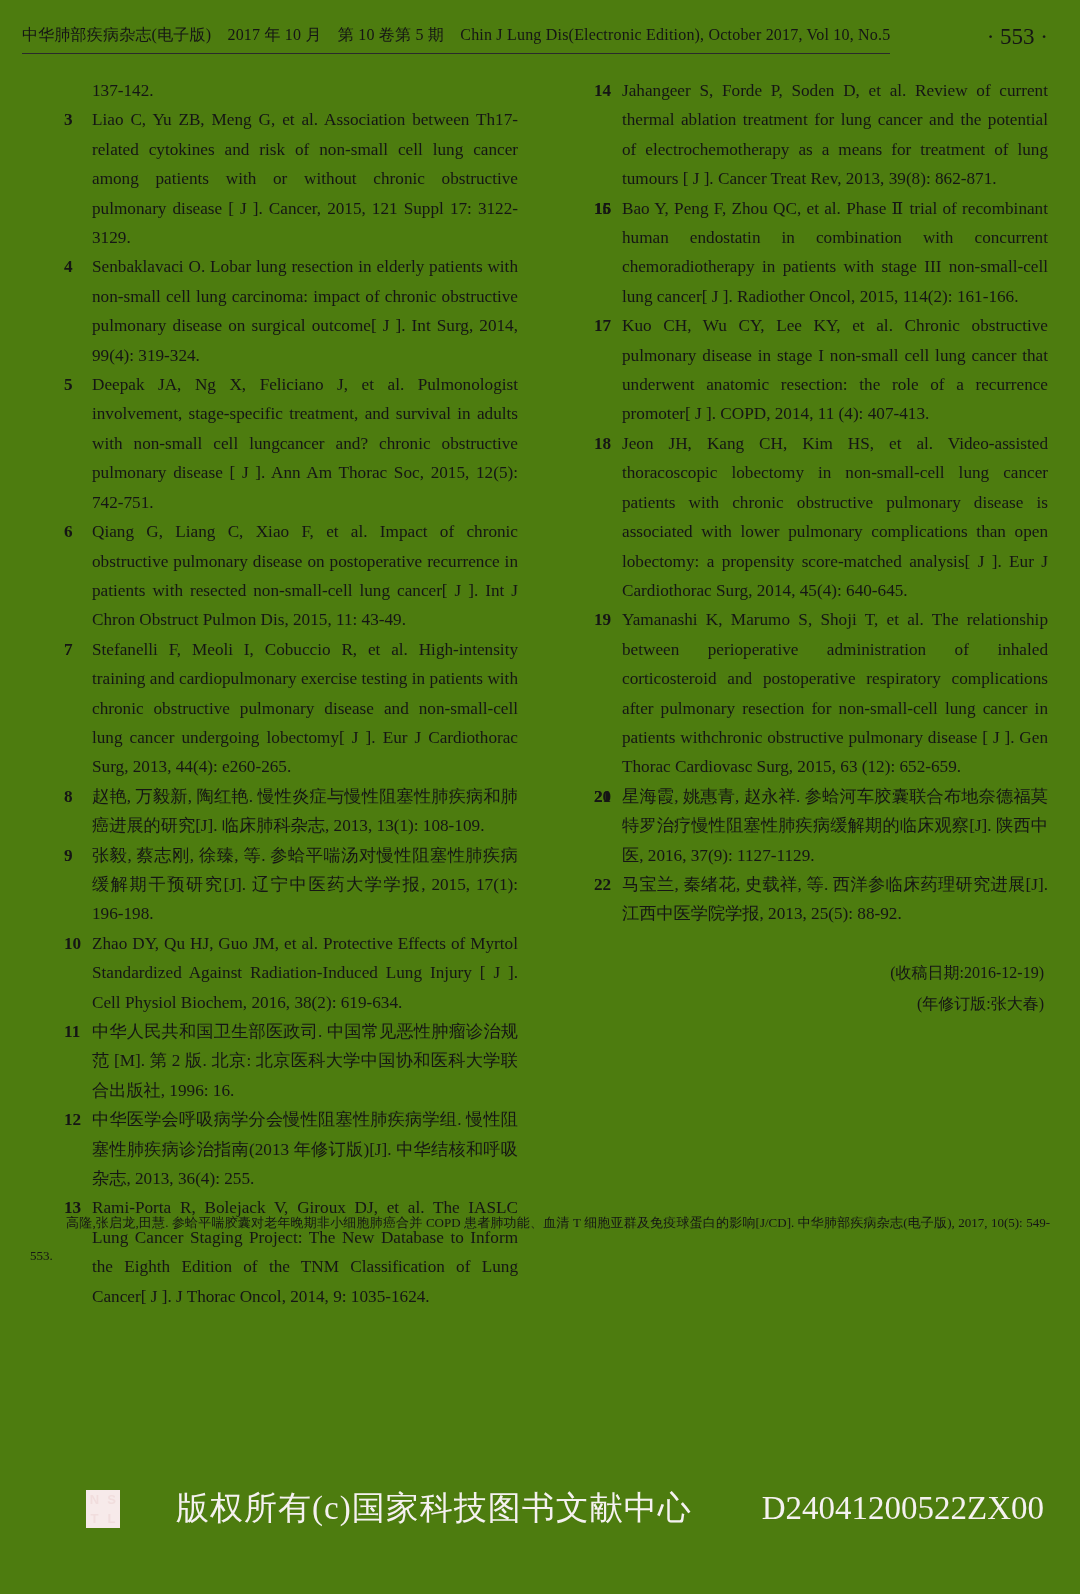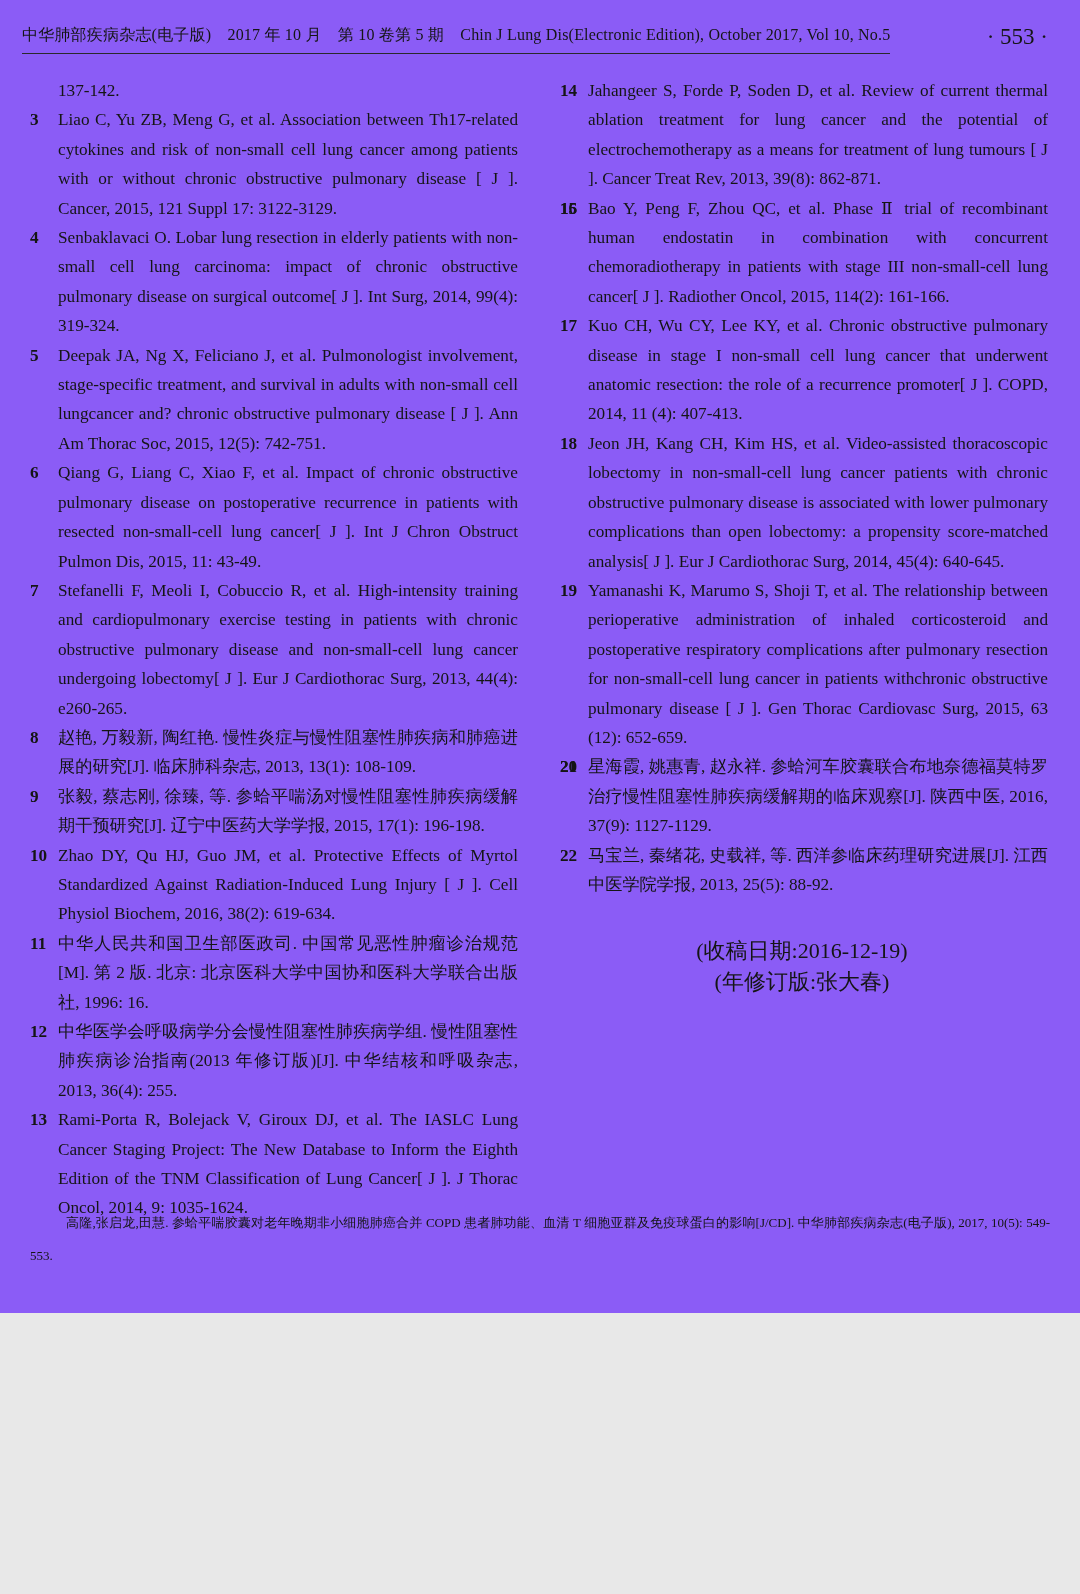--- a/index.html
+++ b/index.html
@@ -1,21 +1,21 @@
 <!DOCTYPE html>
 <html><head>
 <meta charset="utf-8">
 <style>
   html, body { margin: 0; padding: 0; background: #e8e8e8; }
   .page {
     position: relative;
     width: 1080px;
-    height: 1313px;
+    height: 1594px;
     margin: 0 auto;
-    background: #8b5cf6;
+    background: #4d7c0f;
     font-family: "Liberation Serif", "DejaVu Serif", serif;
     color: #151515;
     overflow: hidden;
   }
   .page-header {
     position: absolute;
     top: 24px;
     left: 22px;
     right: 32px;
     display: flex;
@@ -42,32 +42,33 @@
     display: flex;
     gap: 42px;
   }
   .column { width: 488px; }
   .ref-item {
     position: relative;
     padding-left: 28px;
     font-size: 17.2px;
     line-height: 29.4px;
     text-align: justify;
+    margin-left: 34px;
   }
   .ref-num {
     position: absolute;
     left: 0;
     top: 0;
     width: 26px;
     font-weight: bold;
   }
   .notes {
-    margin-top: 36px;
-    text-align: center;
-    font-size: 22px;
+    margin-top: 28px;
+    text-align: right;
+    font-size: 16px;
     line-height: 31px;
     padding-right: 4px;
   }
   .citation {
     position: absolute;
     top: 1206px;
     left: 30px;
     width: 1020px;
     font-size: 13px;
     line-height: 33px;

